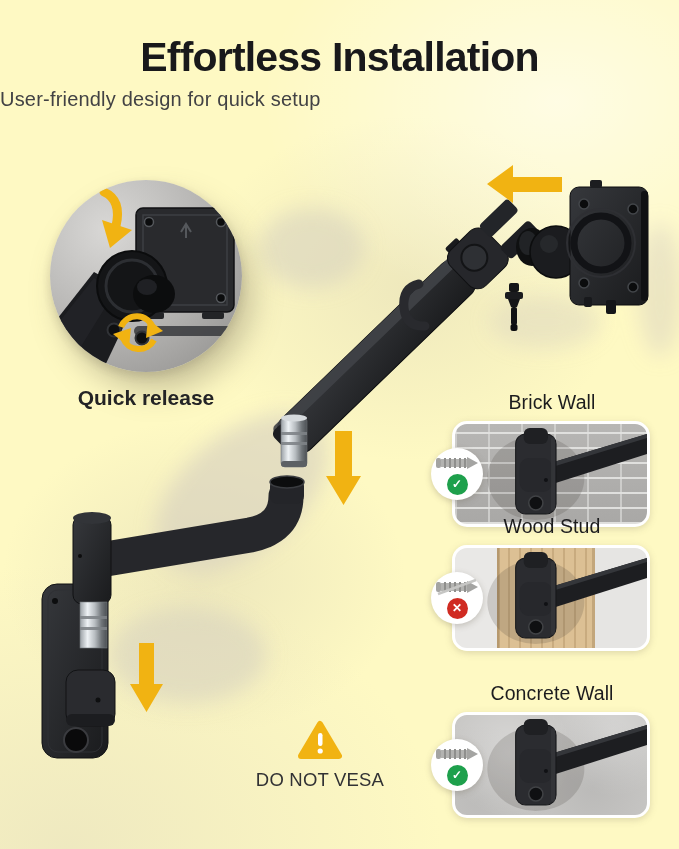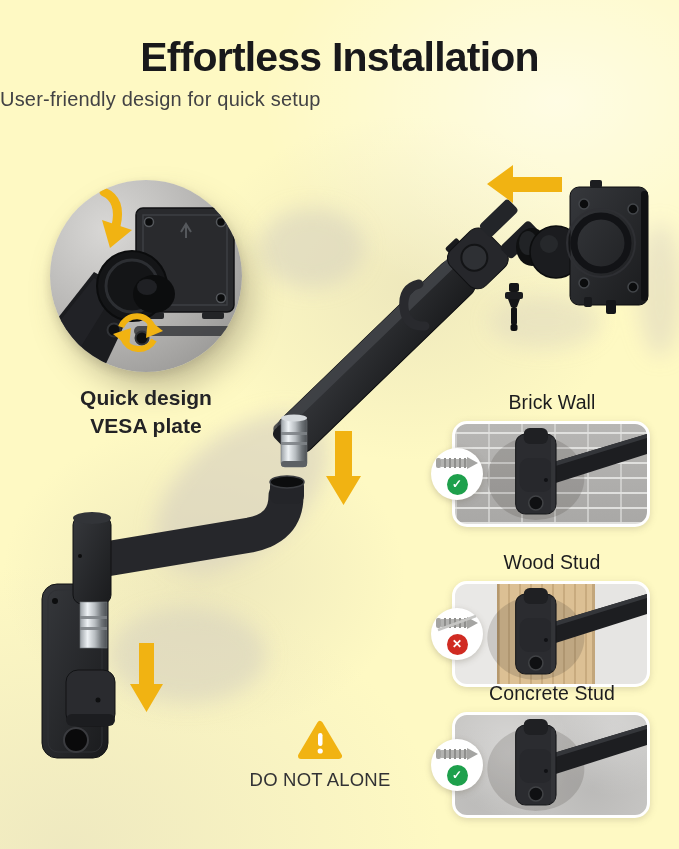--- a/index.html
+++ b/index.html
@@ -247,22 +247,21 @@
       </g>
       <g>
         <path d="M 71,147 A 17,17 0 0 1 103,148" stroke="#f1b312" stroke-width="6" fill="none"></path>
         <polygon points="98,139 113,151 96,158" fill="#f1b312"></polygon>
         <path d="M 104,160 A 17,17 0 0 1 73,158" stroke="#f1b312" stroke-width="6" fill="none"></path>
         <polygon points="79,167 63,154 81,148" fill="#f1b312"></polygon>
       </g>
     </svg>
   </div>
   <div class="vesa-label">
-    <span>Quick design</span><br>
-    <span>VESA plate</span>
+    <span>Quick release</span><br>
   </div>
 
   <div class="panel" style="top:391px">
     <div class="panel-title">Brick Wall</div>
     <div class="card-wrap">
       <div class="panel-card bg-brick">
         <svg class="mount" viewBox="0 0 190 100" preserveAspectRatio="none" aria-hidden="true">
           <ellipse cx="80" cy="54" rx="48" ry="42" fill="rgba(60,56,48,0.18)"></ellipse>
           <polygon points="78,44 190,10 190,30 84,64" fill="#1d1e21"></polygon>
           <polygon points="78,44 190,10 190,14 80,48" fill="#34363a"></polygon>
@@ -284,21 +283,21 @@
             <rect x="23" y="4" width="2" height="10" fill="#8f8f8d"></rect>
           <rect x="28" y="4" width="2" height="10" fill="#8f8f8d"></rect>
           <polygon points="31,3 42,9 31,15" fill="#a4a4a2"></polygon>
           <line class="anchor-slash" x1="2" y1="16" x2="40" y2="2" stroke="#c6c6c4" stroke-width="2.5"></line>
         </svg>
         <span class="status-dot">✓</span>
       </div>
     </div>
   </div>
 
-  <div class="panel" style="top:551px">
+  <div class="panel" style="top:515px">
     <div class="panel-title">Wood Stud</div>
     <div class="card-wrap">
       <div class="panel-card bg-wood">
         <div class="plank"></div>
         <svg class="mount" viewBox="0 0 190 100" preserveAspectRatio="none" aria-hidden="true">
           <ellipse cx="80" cy="54" rx="48" ry="42" fill="rgba(60,56,48,0.18)"></ellipse>
           <polygon points="78,44 190,10 190,30 84,64" fill="#1d1e21"></polygon>
           <polygon points="78,44 190,10 190,14 80,48" fill="#34363a"></polygon>
           <rect x="60" y="10" width="40" height="80" rx="10" fill="#2b2c30" stroke="#17181b"></rect>
           <rect x="68" y="4" width="24" height="16" rx="6" fill="#1f2023"></rect>
@@ -319,21 +318,21 @@
           <rect x="28" y="4" width="2" height="10" fill="#8f8f8d"></rect>
           <polygon points="31,3 42,9 31,15" fill="#a4a4a2"></polygon>
           <line class="anchor-slash" x1="2" y1="16" x2="40" y2="2" stroke="#c6c6c4" stroke-width="2.5"></line>
         </svg>
         <span class="status-dot">✕</span>
       </div>
     </div>
   </div>
 
   <div class="panel" style="top:682px">
-    <div class="panel-title">Concrete Stud</div>
+    <div class="panel-title">Concrete Wall</div>
     <div class="card-wrap">
       <div class="panel-card bg-concrete">
         <svg class="mount" viewBox="0 0 190 100" preserveAspectRatio="none" aria-hidden="true">
           <ellipse cx="80" cy="54" rx="48" ry="42" fill="rgba(60,56,48,0.18)"></ellipse>
           <polygon points="78,44 190,10 190,30 84,64" fill="#1d1e21"></polygon>
           <polygon points="78,44 190,10 190,14 80,48" fill="#34363a"></polygon>
           <rect x="60" y="10" width="40" height="80" rx="10" fill="#2b2c30" stroke="#17181b"></rect>
           <rect x="68" y="4" width="24" height="16" rx="6" fill="#1f2023"></rect>
           <rect x="64" y="34" width="32" height="34" rx="9" fill="#27282c"></rect>
           <rect x="95" y="13" width="4" height="74" rx="2" fill="#383a3e" opacity="0.6"></rect>
@@ -358,16 +357,16 @@
     </div>
   </div>
 
   <div class="warning">
     <svg width="44" height="40" viewBox="0 0 44 40" aria-hidden="true">
       <path d="M22,4 L41,36 L3,36 Z" fill="#f1b312" stroke="#f1b312" stroke-width="6" stroke-linejoin="round"></path>
       <rect x="20" y="13" width="4.5" height="13" rx="2.2" fill="#ffffff"></rect>
       <circle cx="22.2" cy="31" r="2.6" fill="#ffffff"></circle>
     </svg>
     <div class="warning-text">
-      <span>DO NOT ALONE</span><br>
+      <span>DO NOT VESA</span><br>
     </div>
   </div>
 </div>
 
 </body></html>

